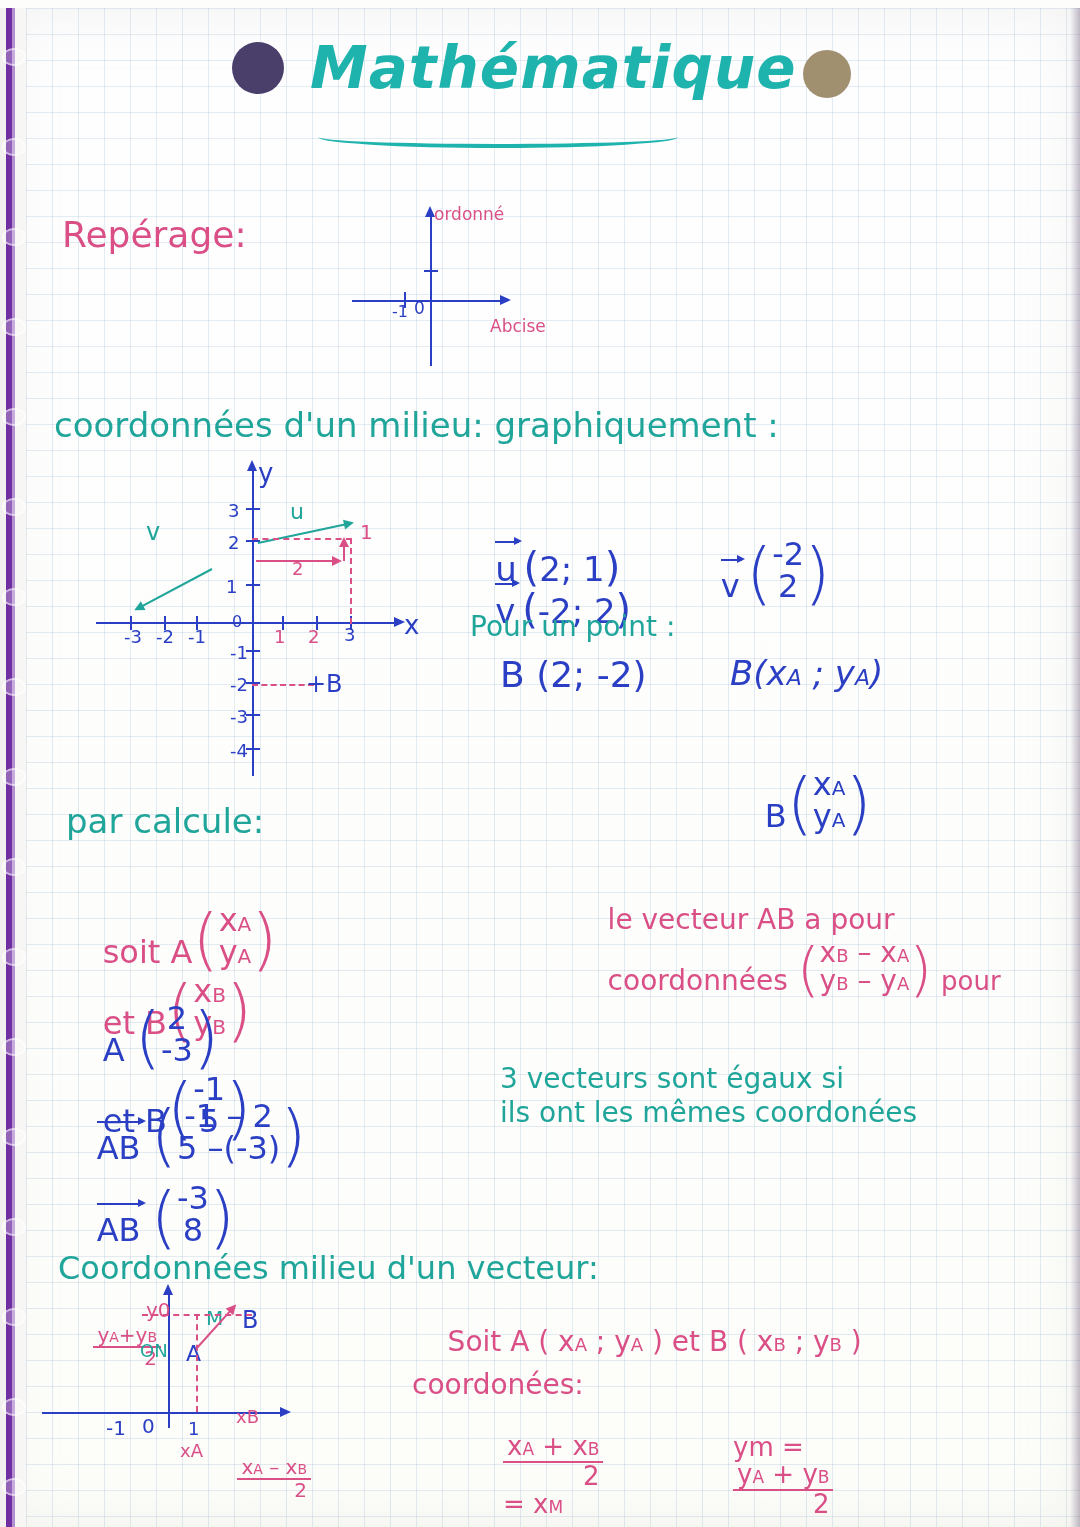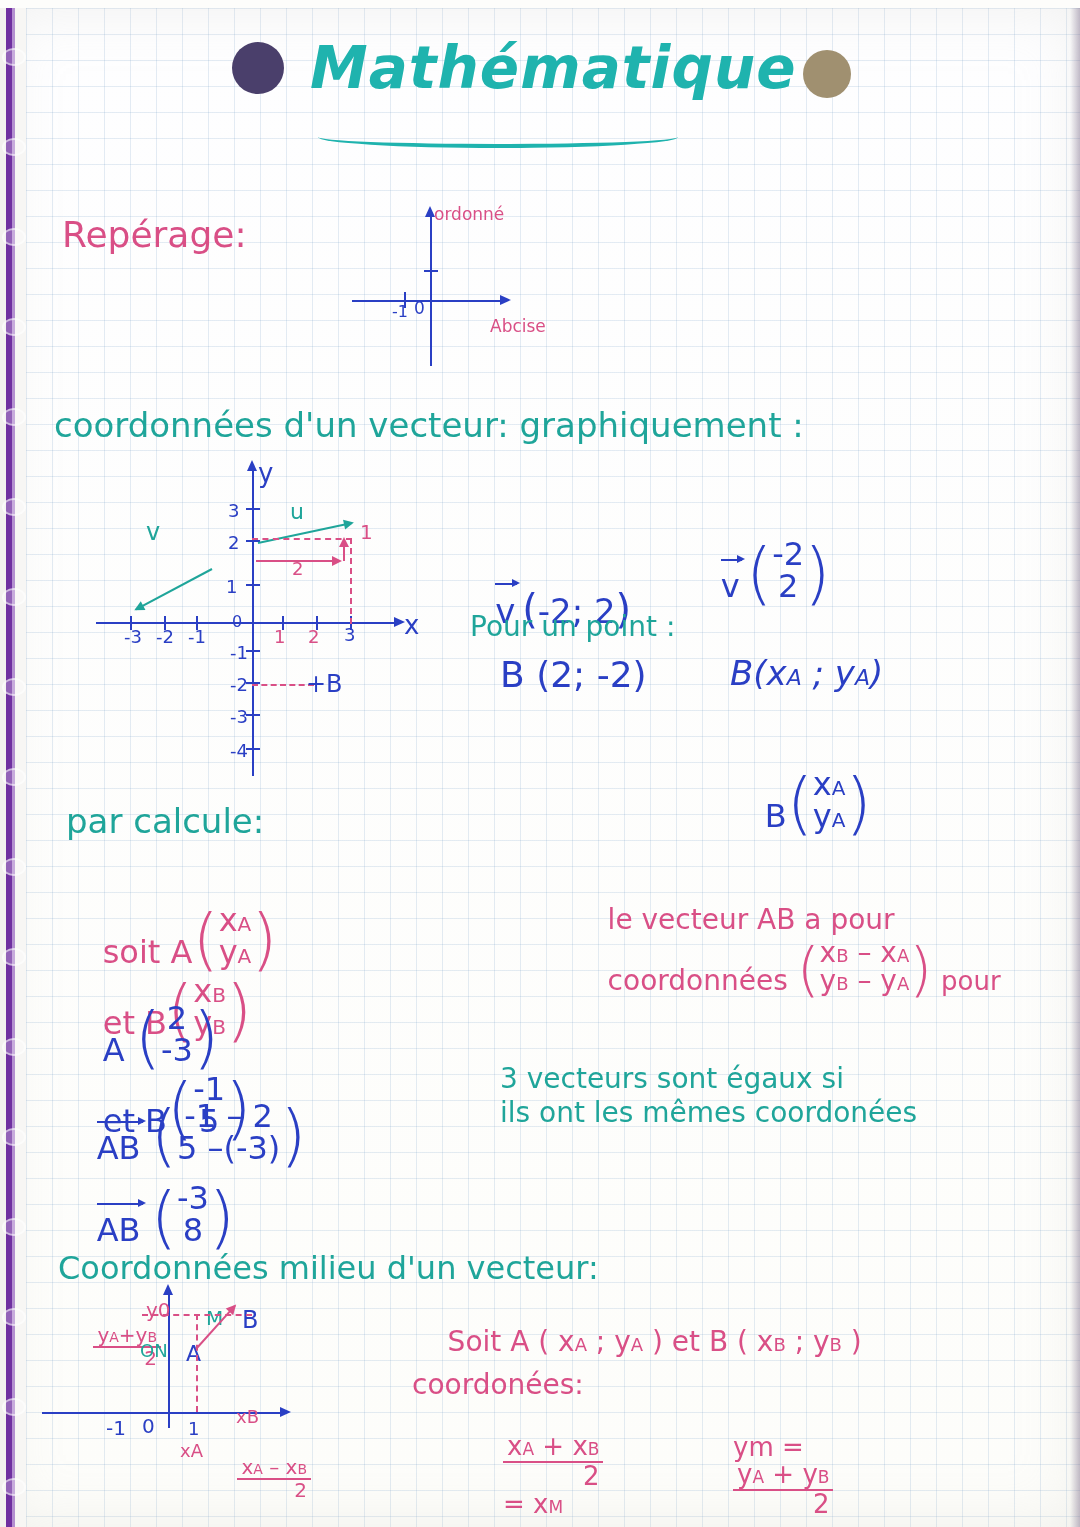--- a/index.html
+++ b/index.html
@@ -147,21 +147,21 @@
   <div class="arrowhead ah-up" style="left:425px; top:198px;"></div>
   <div class="axis-h" style="left:352px; top:292px; width:150px;"></div>
   <div class="arrowhead ah-right" style="left:500px; top:287px;"></div>
   <div class="hw pink smallnote" style="left:434px; top:198px;">ordonné</div>
   <div class="hw pink smallnote" style="left:490px; top:310px;">Abcise</div>
   <div class="hw blue" style="left:414px; top:292px; font-size:17px;">0</div>
   <div class="hw blue" style="left:392px; top:296px; font-size:16px;">-1</div>
   <div class="tick" style="left:404px; top:284px; width:2px; height:16px;"></div>
   <div class="tick" style="left:424px; top:262px; width:14px; height:2px;"></div>
 
-  <div class="hw teal" style="left:54px; top:400px; font-size:34px;">coordonnées d'un vecteur: graphiquement :</div>
+  <div class="hw teal" style="left:54px; top:400px; font-size:34px;">coordonnées d'un milieu: graphiquement :</div>
 
   <div class="axis-v" style="left:252px; top:462px; height:306px;"></div>
   <div class="arrowhead ah-up" style="left:247px; top:452px;"></div>
   <div class="axis-h" style="left:96px; top:614px; width:300px;"></div>
   <div class="arrowhead ah-right" style="left:394px; top:609px;"></div>
   <div class="hw blue" style="left:258px; top:452px; font-size:26px;">y</div>
   <div class="hw blue" style="left:404px; top:604px; font-size:26px;">x</div>
 
   <div class="hw blue" style="left:124px; top:620px; font-size:18px;">-3</div>
   <div class="hw blue" style="left:156px; top:620px; font-size:18px;">-2</div>
@@ -201,20 +201,23 @@
 
   <div class="vecarrow pinkv" style="left:256px; top:552px; width:84px;"></div>
   <div class="vecarrow pinkv" style="left:344px; top:552px; width:22px; transform:rotate(-90deg);"></div>
   <div class="hw pink" style="left:292px; top:552px; font-size:18px;">2</div>
   <div class="hw pink" style="left:360px; top:514px; font-size:20px;">1</div>
   <div class="dash" style="left:252px; top:530px; width:100px;"></div>
   <div class="dashv" style="left:350px; top:530px; height:86px;"></div>
   <div class="dash" style="left:252px; top:676px; width:62px;"></div>
   <div class="hw blue" style="left:306px; top:664px; font-size:24px;">+B</div>
 
+  <div class="hw blue" style="left:452px; top:502px; font-size:34px;">
+    <span class="ovearrow">u</span> <span style="font-size:40px">(</span>2; 1<span style="font-size:40px">)</span>
+  </div>
   <div class="hw blue" style="left:452px; top:544px; font-size:34px;">
     <span class="ovearrow">v</span> <span style="font-size:40px">(</span>-2; 2<span style="font-size:40px">)</span>
   </div>
   <div class="hw blue" style="left:680px; top:496px; font-size:32px;">
     <span class="ovearrow">v</span> <span class="bigparen">(</span><span class="col2">-2<br>2</span><span class="bigparen">)</span>
   </div>
 
   <div class="hw teal" style="left:470px; top:604px; font-size:28px;">Pour un point :</div>
 
   <div class="hw blue" style="left:500px; top:648px; font-size:36px;">B (2; -2)</div>

